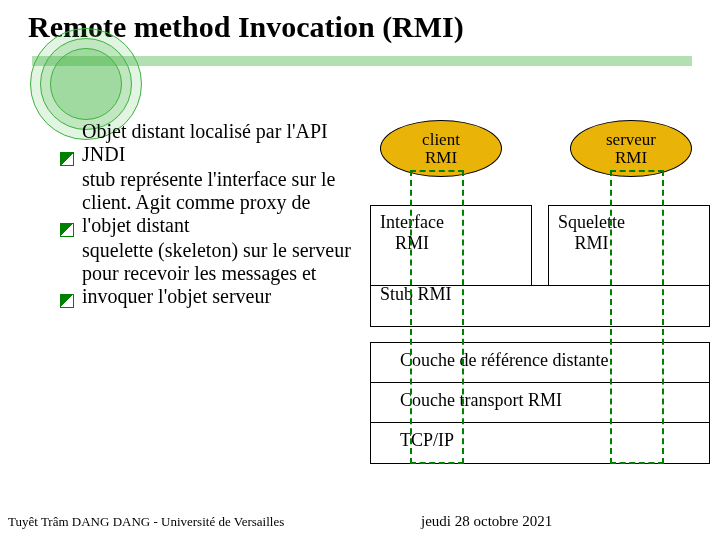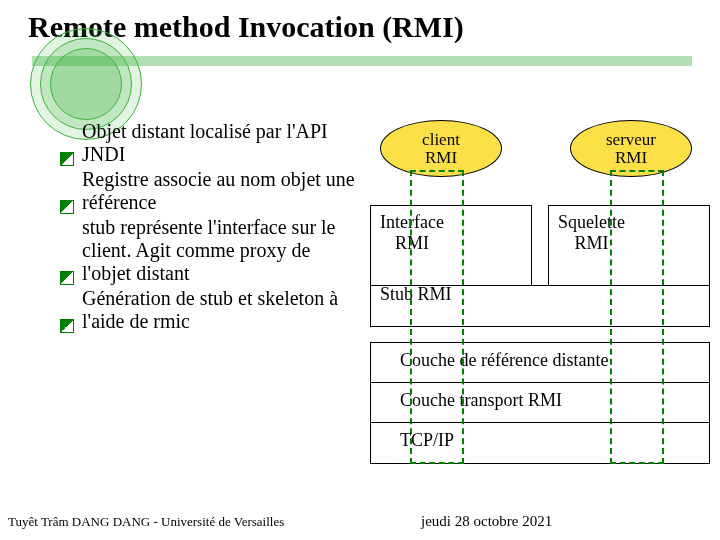--- a/index.html
+++ b/index.html
@@ -8,21 +8,21 @@
   .accent-bar{position:absolute;left:32px;top:56px;width:660px;height:10px;background:#3fb23f;opacity:0.4;}
   .circle{position:absolute;border-radius:50%;border:1px solid #3fb23f;}
   .c-outer{left:30px;top:28px;width:110px;height:110px;background:rgba(63,178,63,0.15);}
   .c-mid{left:40px;top:38px;width:90px;height:90px;background:rgba(63,178,63,0.2);}
   .c-in{left:50px;top:48px;width:70px;height:70px;background:rgba(63,178,63,0.25);}
   .bullets{position:absolute;left:60px;top:120px;width:300px;font-size:20px;line-height:1.15;}
   .bullets div.item{display:flex;align-items:flex-end;margin-bottom:2px;}
   .sq{flex:0 0 12px;width:12px;height:12px;border:1.5px solid #008000;margin-top:6px;margin-right:8px;background:linear-gradient(to bottom right,#008000 50%,transparent 50%);}
   .diagram{position:absolute;left:370px;top:120px;width:340px;height:360px;}
   .box{position:absolute;border:1px solid #000;background:#fff;}
-  .ellipse{position:absolute;border:1px solid #000;border-radius:50%;background:#fde047;display:flex;align-items:center;justify-content:center;text-align:center;font-size:17px;line-height:1.05;}
+  .ellipse{position:absolute;border:1px solid #000;border-radius:50%;background:#eab308;display:flex;align-items:center;justify-content:center;text-align:center;font-size:17px;line-height:1.05;}
   .lbl{position:absolute;font-size:18px;text-align:center;}
   .dashed{position:absolute;border:2px dashed #008000;}
   .footer-left{position:absolute;left:8px;bottom:10px;font-size:13px;}
   .footer-mid{position:absolute;left:390px;bottom:10px;font-size:15px;margin-left:31px;}
 </style>
 </head>
 <body>
 <div class="slide">
 
 <div class="title">Remote method Invocation (RMI)</div>
@@ -31,29 +31,25 @@
 <div class="circle c-mid"></div>
 <div class="circle c-in"></div>
 
 <div class="bullets">
   <div class="item">
         <span class="sq"></span>
         <span>Objet distant localisé par l'API JNDI</span>
       </div>
   <div class="item">
         <span class="sq"></span>
-        <span>Registre associe au nom objet une référence</span>
-      </div>
-  <div class="item">
-        <span class="sq"></span>
         <span>stub représente l'interface sur le client. Agit comme proxy de l'objet distant</span>
       </div>
   <div class="item">
         <span class="sq"></span>
-        <span>Génération de stub et skeleton à l'aide de rmic</span>
+        <span>squelette (skeleton) sur le serveur pour recevoir les messages et invoquer l'objet serveur</span>
       </div>
 </div>
 
 <div class="diagram">
 
   <div class="box" style="left:0px;top:85px;width:160px;height:80px;"></div>
   <div class="box" style="left:178px;top:85px;width:160px;height:80px;"></div>
 
   <div class="lbl" style="left:10px;top:92px;white-space:pre;">Interface
 RMI</div>

